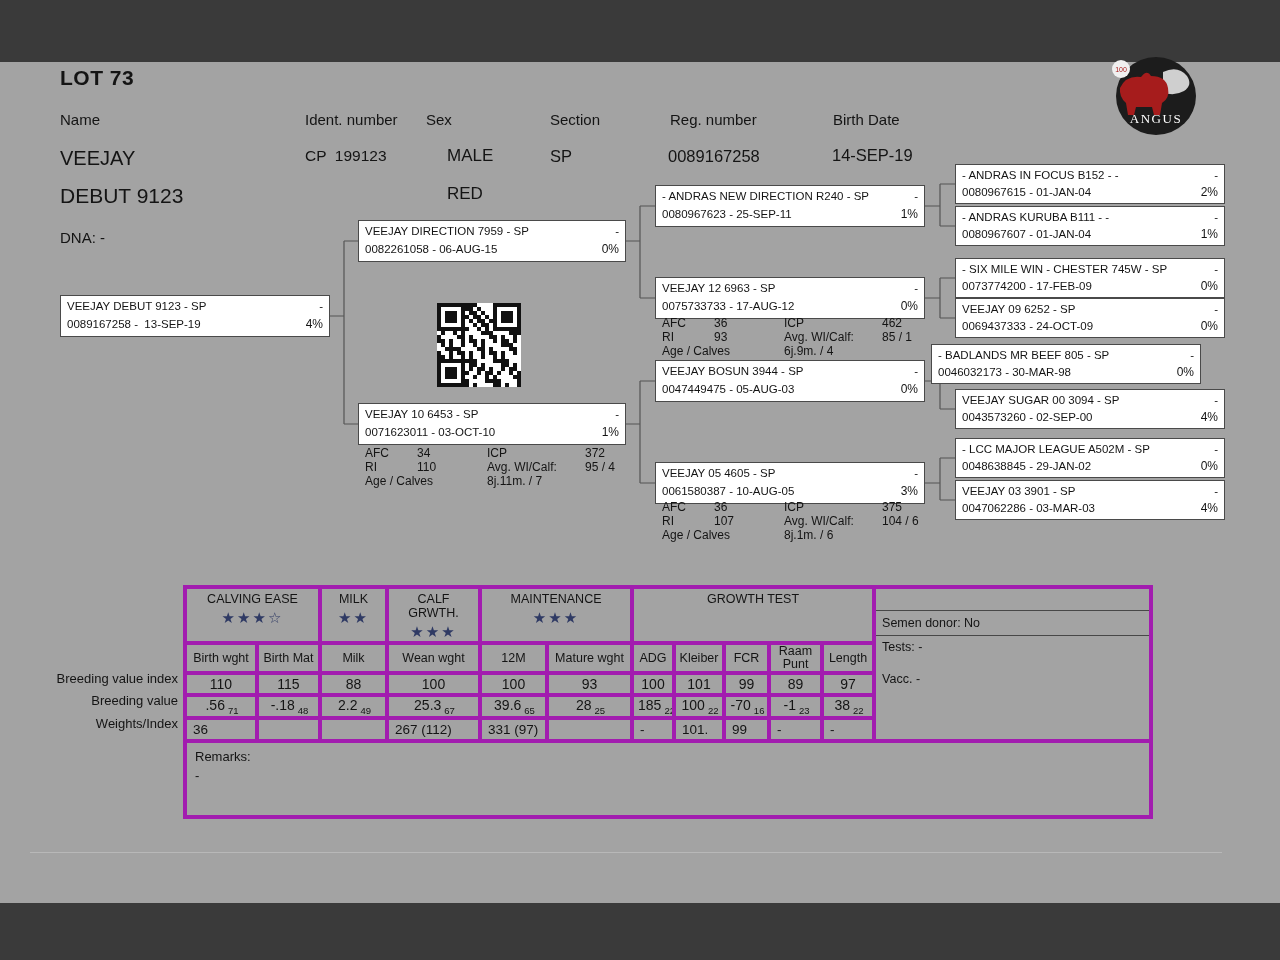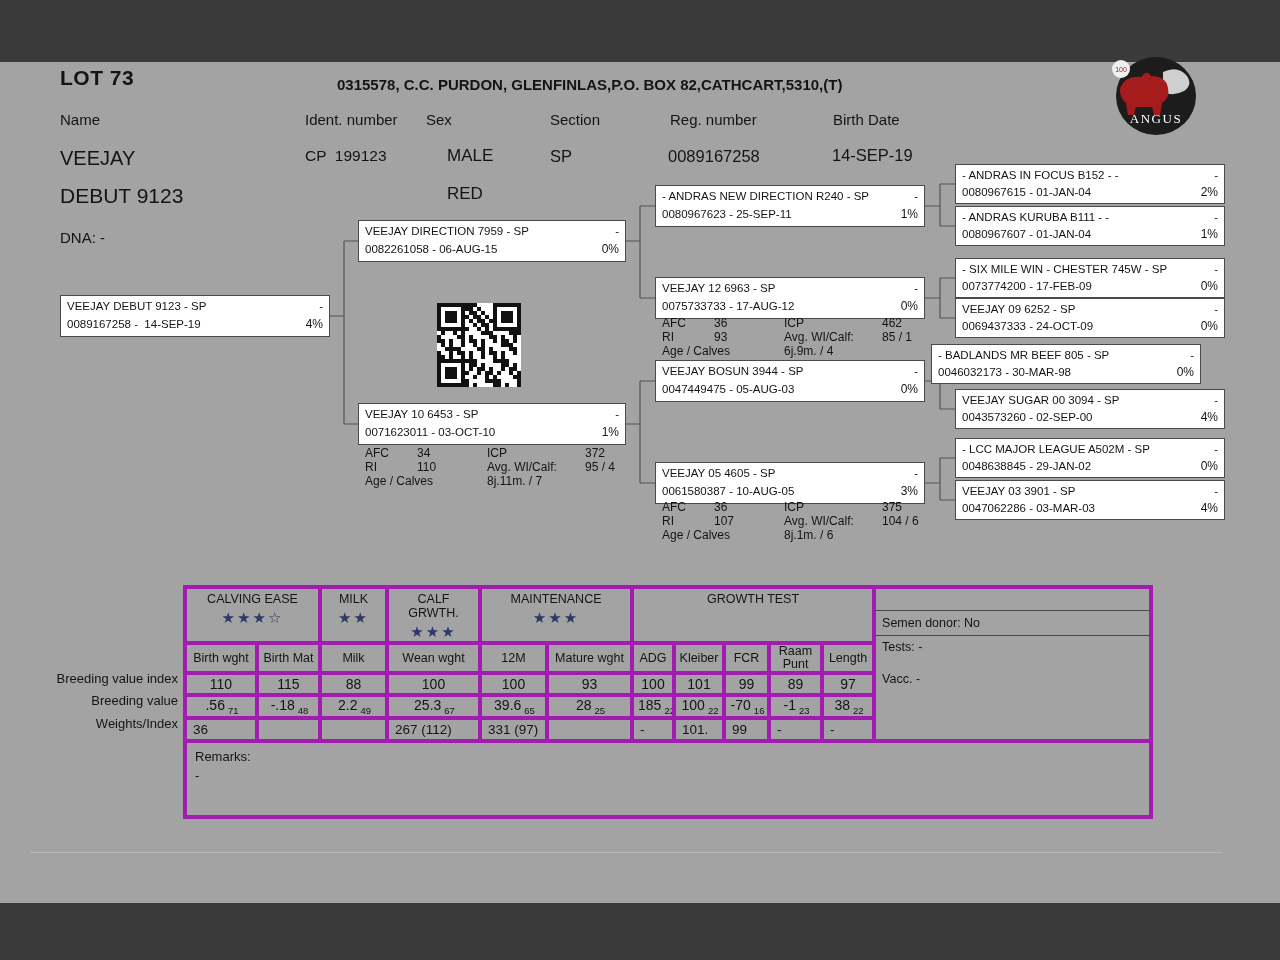--- a/index.html
+++ b/index.html
@@ -50,21 +50,20 @@
 </style>
 </head>
 <body>
 
 <div class="page">
 
   <div class="bar bar-top"></div>
   <div class="bar bar-bottom"></div>
 
   <div class="t lot" style="left:60px;top:66px">LOT 73</div>
-  <div class="t breeder" style="left:337px;top:76px">0315578, C.C. PURDON, GLENFINLAS,P.O. BOX 82,CATHCART,5310,(T)</div>
 
   <svg class="t" style="left:1108px;top:56px" width="90" height="82" viewBox="0 0 90 82">
     <ellipse cx="48" cy="40" rx="40" ry="39" fill="#1c1c1c"></ellipse>
     <path d="M55 16 q15 -7 24 4 q6 9 -3 15 q-11 6 -21 1 z" fill="#cfcfcf"></path>
     <path d="M12 32 q6 -13 21 -11 q6 -8 10 -1 q15 0 17 12 q2 10 -6 15 l-2 12 l-6 0 l-2 -8 l-16 0 l-2 8 l-6 0 l-2 -12 q-7 -6 -6 -15 z" fill="#a61c1c"></path>
     <circle cx="13" cy="13" r="9" fill="#f0f0f0"></circle>
     <text x="13" y="16" font-size="7" fill="#a61c1c" text-anchor="middle">100</text>
     <text x="48" y="67" font-size="13" fill="#ffffff" text-anchor="middle" font-family="Liberation Serif, serif" letter-spacing="1.5">ANGUS</text>
   </svg>
 
@@ -327,21 +326,21 @@
       <rect x="68" y="80" width="4" height="4"></rect>
       <rect x="80" y="80" width="4" height="4"></rect>
     </svg>
 
   <div class="pbox" style="left:60px;top:295px;width:270px;height:42px">
     <div class="pline">
         <span class="pname">VEEJAY DEBUT 9123 - SP</span>
         <span class="pright">-</span>
       </div>
     <div class="pline">
-        <span class="pname">0089167258 -  14-SEP-19</span>
+        <span class="pname">0089167258 -  13-SEP-19</span>
         <span class="pright pct">4%</span>
       </div>
   </div>
 
   <div class="pbox" style="left:358px;top:220px;width:268px;height:42px">
     <div class="pline">
         <span class="pname">VEEJAY DIRECTION 7959 - SP</span>
         <span class="pright">-</span>
       </div>
     <div class="pline">

